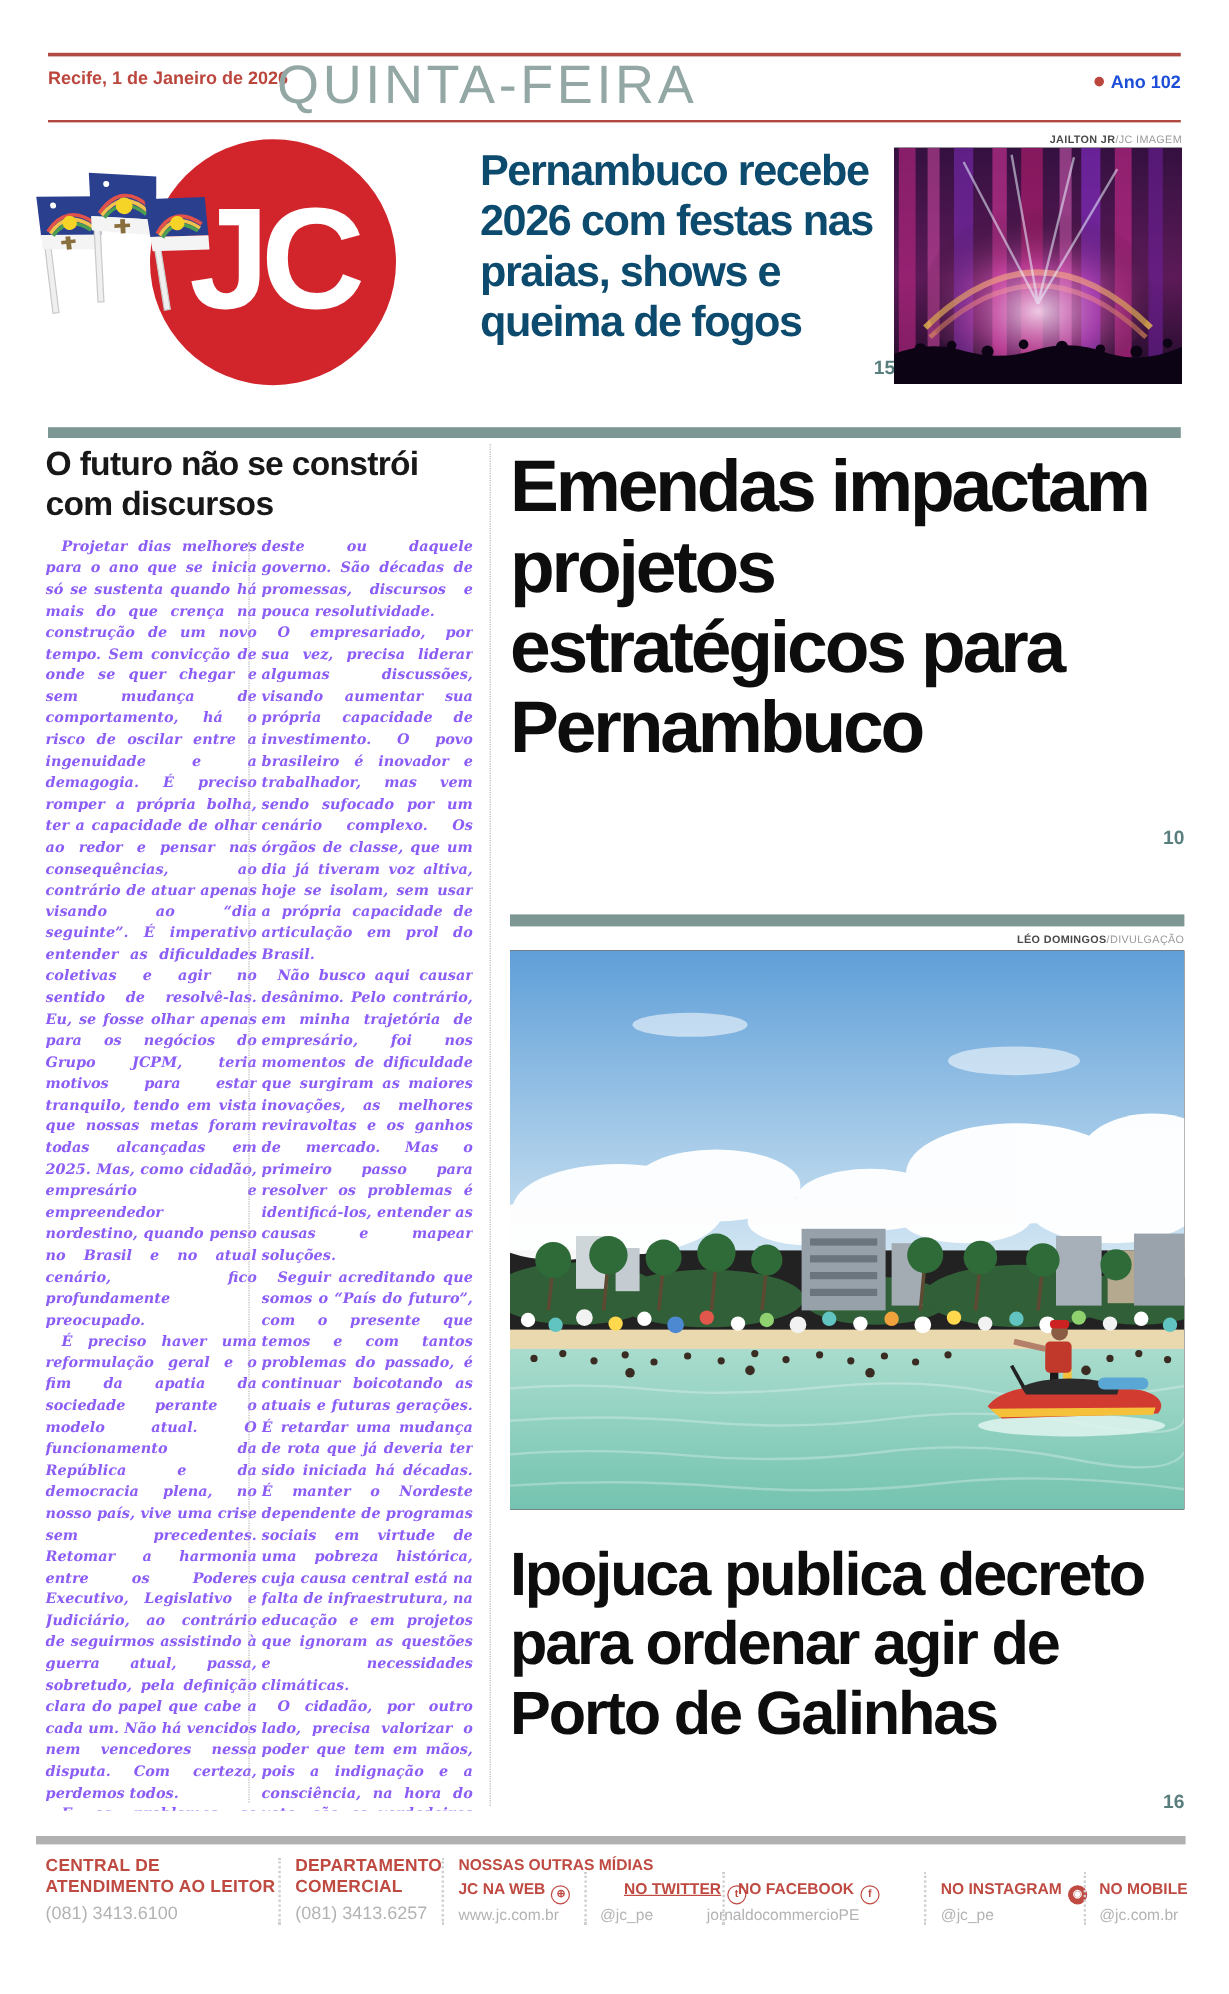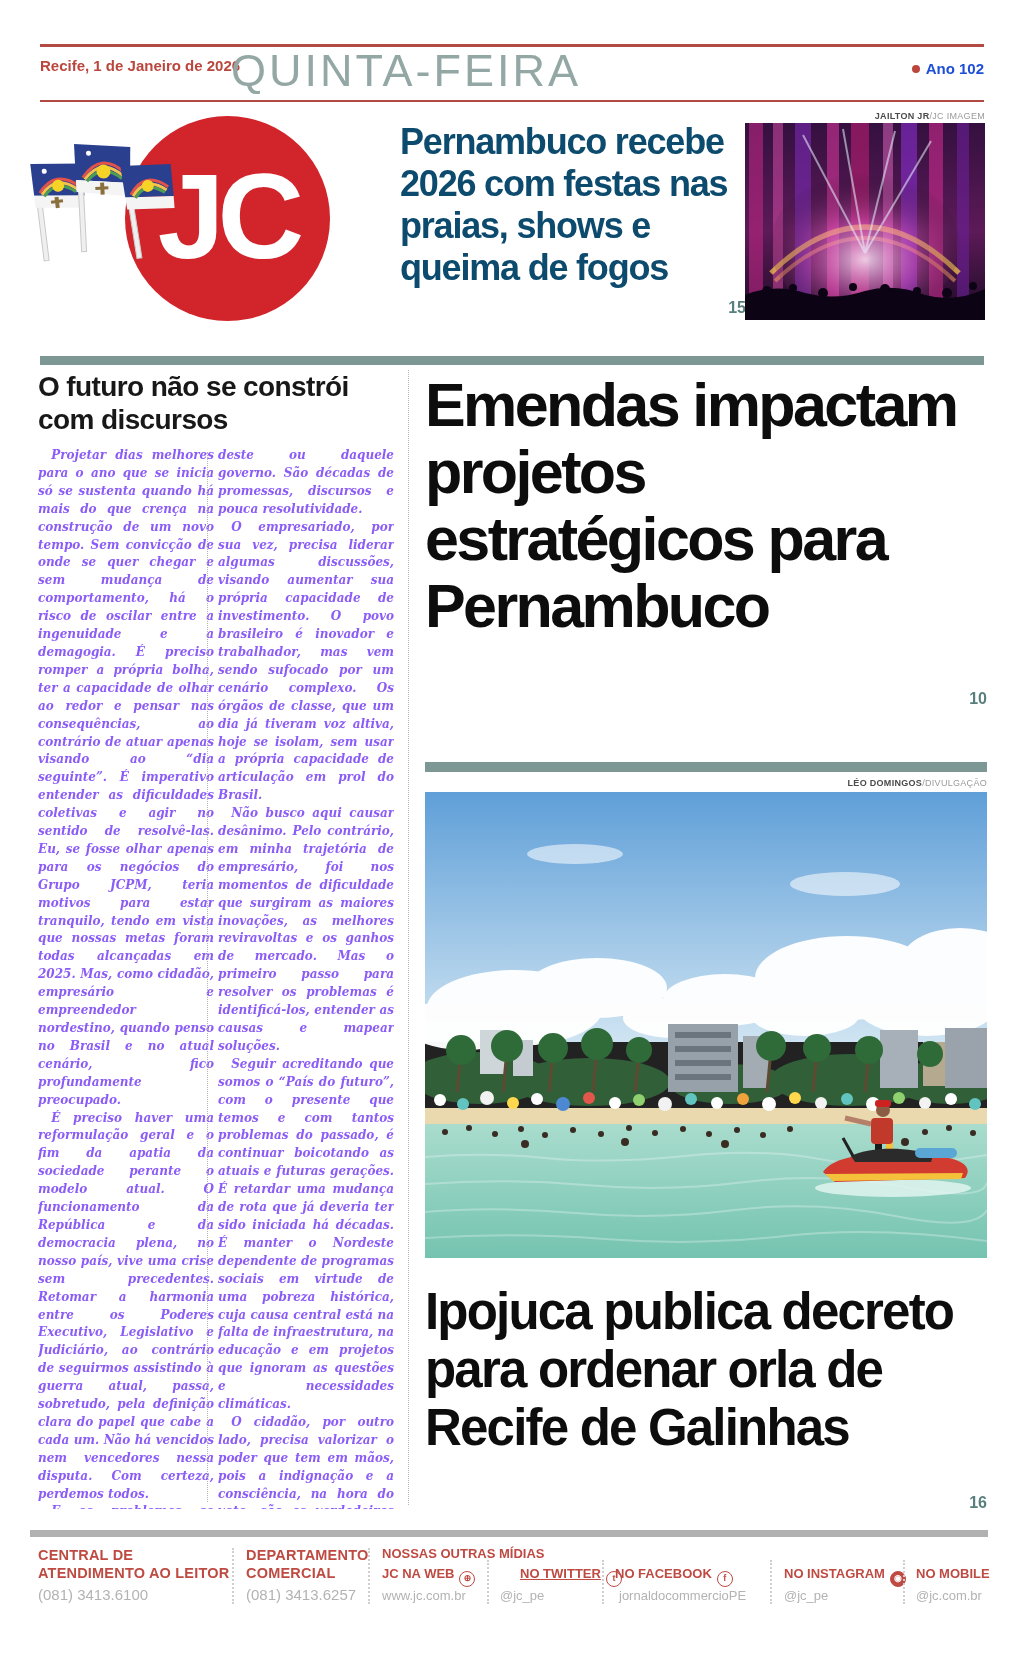--- a/index.html
+++ b/index.html
@@ -313,21 +313,21 @@
         <rect x="52" y="-10" width="16" height="7" rx="3" fill="#cc2222"></rect>
         <path d="M0,62 C10,48 38,43 68,45 L118,47 C140,49 150,58 142,68 L12,72 Z" fill="#d23b2f"></path>
         <path d="M2,64 L140,63 L138,69 L10,71 Z" fill="#f5c03a"></path>
         <path d="M28,46 C48,36 88,37 110,45 L108,52 L32,52 Z" fill="#2b2b2b"></path>
         <rect x="92" y="38" width="42" height="10" rx="5" fill="#5aa7d6"></rect>
         <path d="M30,46 L20,28" stroke="#222222" stroke-width="3"></path>
       </g>
     </svg>
   </div>
 
-  <div class="abs sec-head">Ipojuca publica decreto para ordenar orla de Recife de Galinhas</div>
+  <div class="abs sec-head">Ipojuca publica decreto para ordenar agir de Porto de Galinhas</div>
   <div class="abs pagenum" style="left:425px;top:1494px;width:562px;">16</div>
 
   <div class="abs foot-bar"></div>
 
   <div class="abs f-label" style="left:38px;top:1546px;width:192px;">CENTRAL DE ATENDIMENTO AO LEITOR</div>
   <div class="abs f-value" style="left:38px;top:1586px;">(081) 3413.6100</div>
 
   <div class="abs f-div" style="left:232px;"></div>
 
   <div class="abs f-label" style="left:246px;top:1546px;width:120px;">DEPARTAMENTO COMERCIAL</div>
@@ -341,21 +341,21 @@
   <div class="abs f-small-value" style="left:382px;top:1588px;">www.jc.com.br</div>
 
   <div class="abs f-div" style="left:487px;top:1560px;height:44px;"></div>
 
   <div class="abs f-small-label" style="left:520px;top:1566px;text-decoration:underline;"><span>NO TWITTER</span><span class="soc-icon">t</span></div>
   <div class="abs f-small-value" style="left:500px;top:1588px;">@jc_pe</div>
 
   <div class="abs f-div" style="left:602px;top:1560px;height:44px;"></div>
 
   <div class="abs f-small-label" style="left:615px;top:1566px;"><span>NO FACEBOOK</span><span class="soc-icon">f</span></div>
-  <div class="abs f-small-value" style="left:619px;top:1588px;">jornaldocommercioPE</div>
+  <div class="abs f-small-value" style="left:589px;top:1588px;">jornaldocommercioPE</div>
 
   <div class="abs f-div" style="left:770px;top:1560px;height:44px;"></div>
 
   <div class="abs f-small-label" style="left:784px;top:1566px;"><span>NO INSTAGRAM</span><span class="soc-icon fill">◉</span></div>
   <div class="abs f-small-value" style="left:784px;top:1588px;">@jc_pe</div>
 
   <div class="abs f-div" style="left:903px;top:1560px;height:44px;"></div>
 
   <div class="abs f-small-label" style="left:916px;top:1566px;">NO MOBILE</div>
   <div class="abs f-small-value" style="left:916px;top:1588px;">@jc.com.br</div>

